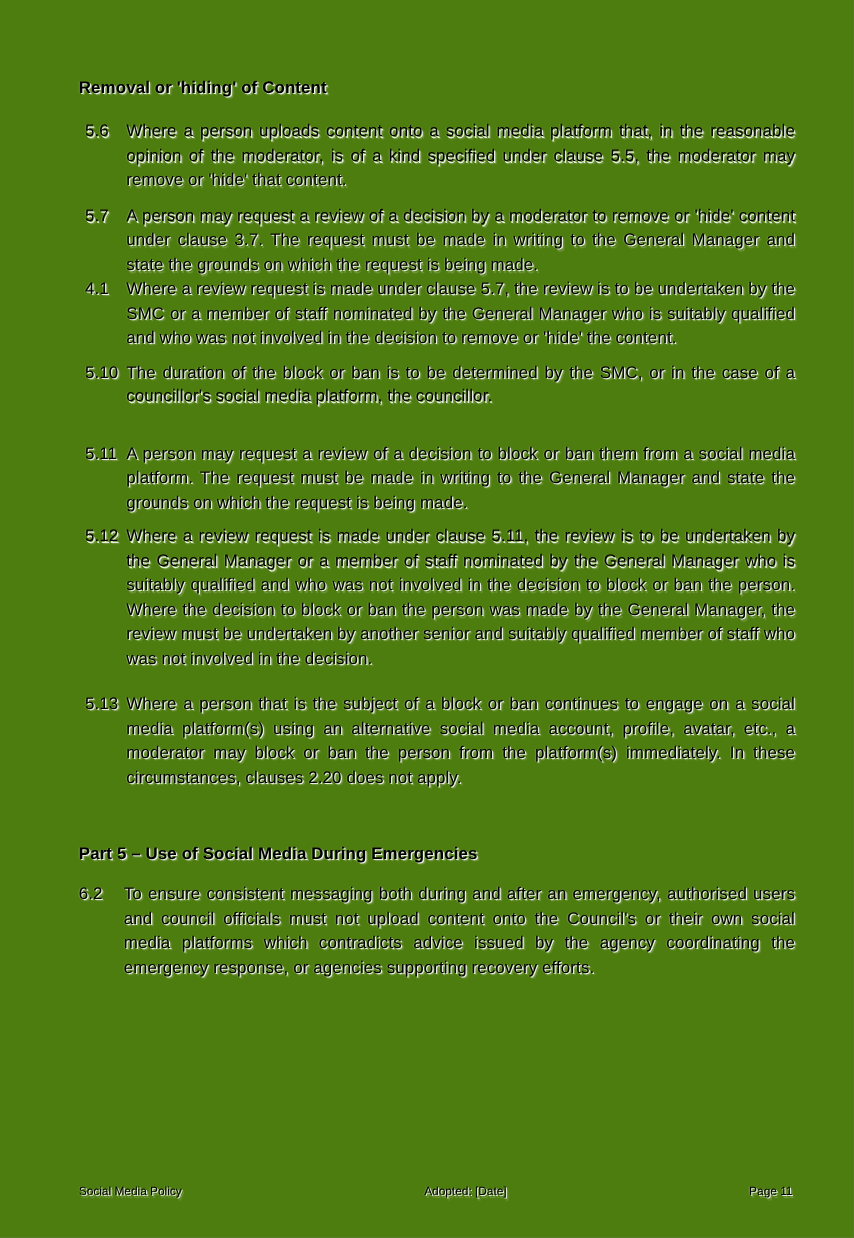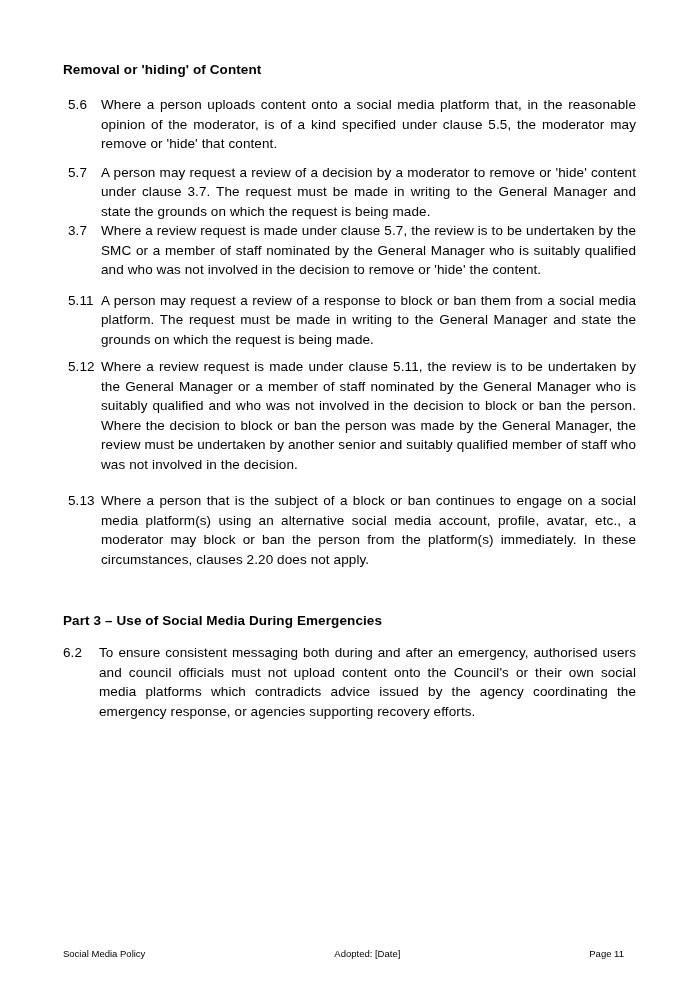--- a/index.html
+++ b/index.html
@@ -11,21 +11,21 @@
     height: 990px;
     overflow: hidden;
     background: #7e7e7e;
     font-family: "Liberation Sans", "DejaVu Sans", sans-serif;
     color: #000;
   }
   .page {
     position: relative;
     width: 683px;
     height: 990px;
-    background: #ffffff;
+    background: #4d7c0f;
   }
   
   .scan-text {
     color: #000;
     text-shadow:
       1px 1px 0 rgba(255,255,255,0.85),
       2px 2px 1px rgba(255,255,255,0.25),
       -1px 0 0 rgba(255,255,255,0.15);
   }
   .content {
@@ -49,39 +49,39 @@
     display: flex;
     align-items: flex-start;
     margin-top: 9px;
     padding-left: 5px;
     justify-content: center;
   }
   .clause[data-clause="5.6"]  { margin-top: 15px; }
   .clause[data-clause="5.8"]  { margin-top: 0; }
   .clause[data-clause="5.9"]  { margin-top: 14px; }
   .clause[data-clause="5.10"] { margin-top: 8px; }
-  .clause[data-clause="5.11"] { margin-top: 11px; }
+  .clause[data-clause="5.11"] { margin-top: 26px; }
   .clause[data-clause="5.12"] { margin-top: 8px; }
   .clause[data-clause="5.13"] { margin-top: 17px; }
   .clause[data-clause^="6."]  { padding-left: 0; }
   .clause[data-clause="6.1"]  { margin-top: 14px; }
   .clause[data-clause="6.2"]  { margin-top: 12px; }
   .clause .num {
     flex: 0 0 auto;
     width: 33px;
   }
   .clause[data-clause^="6."] .num { width: 36px; }
   .clause .body {
     flex: 1 1 auto;
     text-align: justify;
   }
   .footer {
     position: absolute;
     left: 63px;
-    right: 59px;
+    right: 49px;
     top: 948px;
     display: flex;
     justify-content: space-between;
     align-items: baseline;
     font-size: 9.5px;
     line-height: 12px;
   }
 </style>
 </head>
 <body>
@@ -91,36 +91,40 @@
       <div class="heading" data-key="removal-heading">Removal or 'hiding' of Content</div>
       <div class="clause" data-clause="5.6">
         <span class="num">5.6</span>
         <div class="body">Where a person uploads content onto a social media platform that, in the reasonable opinion of the moderator, is of a kind specified under clause 5.5, the moderator may remove or 'hide' that content.</div>
       </div>
       <div class="clause" data-clause="5.7">
         <span class="num">5.7</span>
         <div class="body">A person may request a review of a decision by a moderator to remove or 'hide' content under clause 3.7. The request must be made in writing to the General Manager and state the grounds on which the request is being made.</div>
       </div>
       <div class="clause" data-clause="5.8">
-        <span class="num">3.7</span>
+        <span class="num">4.1</span>
         <div class="body">Where a review request is made under clause 5.7, the review is to be undertaken by the SMC or a member of staff nominated by the General Manager who is suitably qualified and who was not involved in the decision to remove or 'hide' the content.</div>
+      </div>
+      <div class="clause" data-clause="5.10">
+        <span class="num">5.10</span>
+        <div class="body">The duration of the block or ban is to be determined by the SMC, or in the case of a councillor's social media platform, the councillor.</div>
       </div>
       <div class="clause" data-clause="5.11">
         <span class="num">5.11</span>
-        <div class="body">A person may request a review of a response to block or ban them from a social media platform. The request must be made in writing to the General Manager and state the grounds on which the request is being made.</div>
+        <div class="body">A person may request a review of a decision to block or ban them from a social media platform. The request must be made in writing to the General Manager and state the grounds on which the request is being made.</div>
       </div>
       <div class="clause" data-clause="5.12">
         <span class="num">5.12</span>
         <div class="body">Where a review request is made under clause 5.11, the review is to be undertaken by the General Manager or a member of staff nominated by the General Manager who is suitably qualified and who was not involved in the decision to block or ban the person. Where the decision to block or ban the person was made by the General Manager, the review must be undertaken by another senior and suitably qualified member of staff who was not involved in the decision.</div>
       </div>
       <div class="clause" data-clause="5.13">
         <span class="num">5.13</span>
         <div class="body">Where a person that is the subject of a block or ban continues to engage on a social media platform(s) using an alternative social media account, profile, avatar, etc., a moderator may block or ban the person from the platform(s) immediately. In these circumstances, clauses 2.20 does not apply.</div>
       </div>
-      <div class="heading" data-key="part6-heading">Part 3 – Use of Social Media During Emergencies</div>
+      <div class="heading" data-key="part6-heading">Part 5 – Use of Social Media During Emergencies</div>
       <div class="clause" data-clause="6.2">
         <span class="num">6.2</span>
         <div class="body">To ensure consistent messaging both during and after an emergency, authorised users and council officials must not upload content onto the Council's or their own social media platforms which contradicts advice issued by the agency coordinating the emergency response, or agencies supporting recovery efforts.</div>
       </div>
     </div>
 
   <div class="footer scan-text">
     <span>Social Media Policy</span>
     <span>Adopted: [Date]</span>
     <span>Page 11</span>

